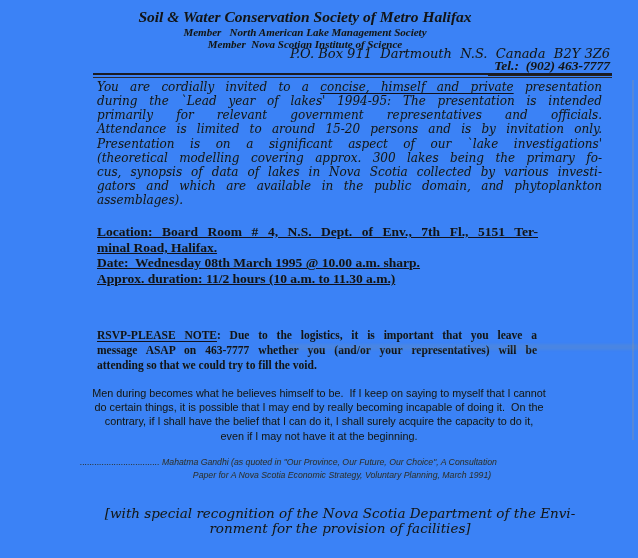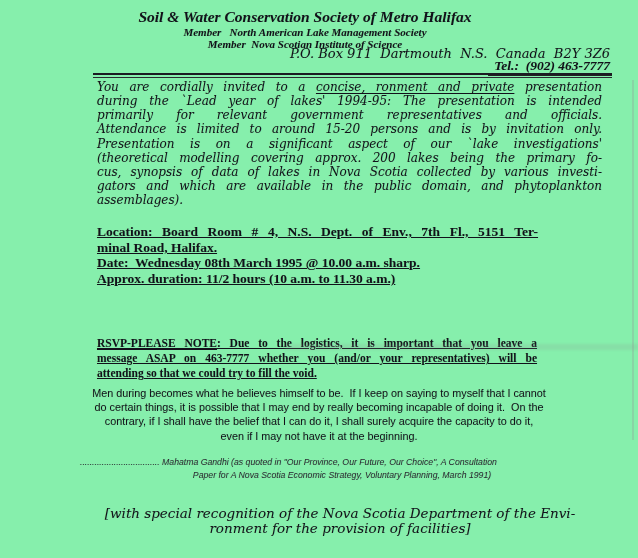--- a/index.html
+++ b/index.html
@@ -1,18 +1,18 @@
 <!DOCTYPE html>
 <html><head>
 <meta charset="utf-8">
 <style>
   html,body{margin:0;padding:0;background:#e8e8e8;}
   .page{
     position:relative;width:638px;height:558px;margin:0 auto;
-    background:#86efac;overflow:hidden;
+    background:#3b82f6;overflow:hidden;
     font-family:"Liberation Serif",serif;color:#11111a;
     text-shadow:0.7px 0 rgba(0,160,180,0.14), -0.7px 0 rgba(205,165,0,0.12);
   }
   .abs{position:absolute;}
   .pre{white-space:pre-wrap;}
   .center{text-align:center;}
 
   
   .hdr-title{top:8px;left:0;width:610px;font:700 italic 15.5px "Liberation Serif",serif;font-style:italic;}
   .hdr-member1{top:26px;left:0;width:610px;font:700 italic 11px "Liberation Serif",serif;font-style:italic;}
@@ -27,22 +27,22 @@
   .invite{top:80px;left:97px;width:505px;
           font:400 12px "DejaVu Serif",serif;font-style:italic;line-height:14.15px;}
   .jline{text-align:justify;text-align-last:justify;}
   .uline{text-decoration:underline;text-underline-offset:2px;}
 
   
   .details{top:224px;left:97px;width:441px;
            font:700 13.5px "Liberation Serif",serif;line-height:15.7px;text-decoration:underline;}
 
   
-  .rsvp{top:336px;left:97px;width:440px;
-        font:700 11.5px "Liberation Serif",serif;line-height:15.2px;text-decoration:underline;}
+  .rsvp{top:328px;left:97px;width:440px;
+        font:700 11.5px "Liberation Serif",serif;line-height:15.2px;}
 
   
   .quote{top:386px;left:59px;width:520px;font-family:"Liberation Sans",sans-serif;}
   .quote-title{font:700 11px "Liberation Sans",sans-serif;font-style:italic;text-align:center;margin-bottom:3px;}
   .quote-line{font:400 10.8px "Liberation Sans",sans-serif;line-height:14.2px;text-align:center;}
 
   
   .attr{top:456px;left:80px;width:430px;
         font:400 italic 8.7px "Liberation Sans",sans-serif;font-style:italic;line-height:13px;color:#2a2a33;}
   .attr-l1{white-space:nowrap;}
@@ -62,26 +62,26 @@
 <div class="page">
 
   <div class="abs hdr-title center">Soil &amp; Water Conservation Society of Metro Halifax</div>
   <div class="abs hdr-member2 center pre">Member  Nova Scotian Institute of Science</div>
   <div class="abs hdr-member1 center pre">Member   North American Lake Management Society</div>
   <div class="abs hdr-addr center pre">P.O. Box 911  Dartmouth  N.S.  Canada  B2Y 3Z6</div>
   <div class="abs hdr-tel pre">Tel.:  (902) 463-7777</div>
   <div class="abs hdr-rule"></div>
 
   <div class="abs invite">
-    <div class="jline"><span>You are cordially invited to a </span><span class="uline">concise, ronment and private</span><span> presentation</span></div>
+    <div class="jline"><span>You are cordially invited to a </span><span class="uline">concise, himself and private</span><span> presentation</span></div>
     <div class="jline">during the `Lead year of lakes' 1994-95:  The presentation is intended</div>
     <div class="jline">primarily for relevant government representatives and officials.</div>
     <div class="jline">Attendance is limited to around 15-20 persons and is by invitation only.</div>
     <div class="jline">Presentation is on a significant aspect of our `lake investigations'</div>
-    <div class="jline">(theoretical modelling covering approx. 200 lakes being the primary fo-</div>
+    <div class="jline">(theoretical modelling covering approx. 300 lakes being the primary fo-</div>
     <div class="jline">cus, synopsis of data of lakes in Nova Scotia collected by various investi-</div>
     <div class="jline">gators and which are available in the public domain, and phytoplankton</div>
     <div>assemblages).</div>
   </div>
 
   <div class="abs details">
     <div class="jline">Location:   Board Room # 4, N.S. Dept. of Env., 7th Fl., 5151 Ter-</div>
     <div class="pre">minal Road, Halifax.</div>
     <div class="pre">Date:  Wednesday 08th March 1995 @ 10.00 a.m. sharp.</div>
     <div class="pre">Approx. duration: 11/2 hours (10 a.m. to 11.30 a.m.)</div>

